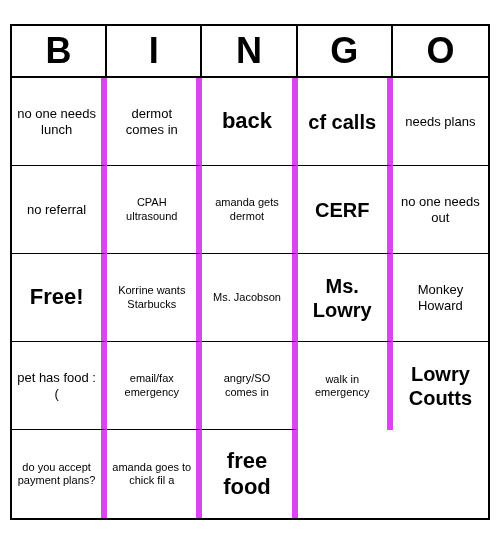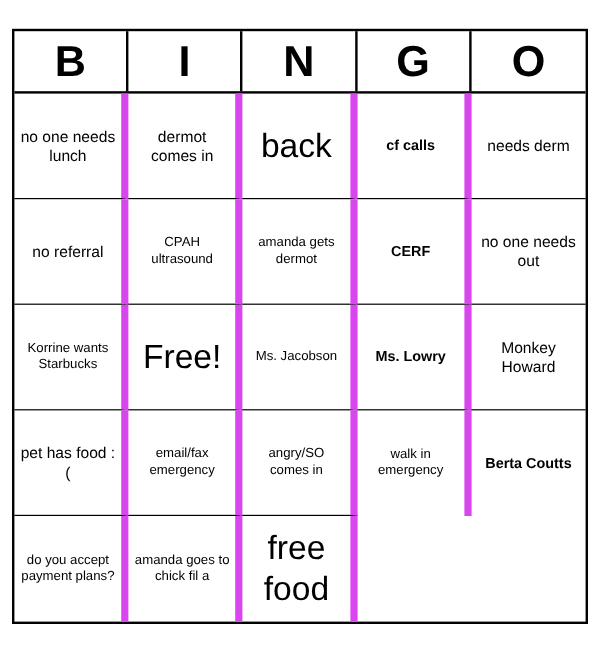--- a/index.html
+++ b/index.html
@@ -53,25 +53,25 @@
       font-size: 13px;
       line-height: 1.2;
     }
     .bingo-cell:nth-child(5n) {
       border-right: none;
     }
     .bingo-cell:nth-last-child(-n+5) {
       border-bottom: none;
     }
     .cell-large {
-      font-size: 28px;
-      font-weight: normal;
+      font-size: 22px;
+      font-weight: bold;
     }
     .cell-medium {
-      font-size: 12px;
+      font-size: 20px;
       font-weight: bold;
     }
     .cell-small {
       font-size: 11px;
     }
   </style>
 </head>
 <body>
 
 <div class="bingo-card">
@@ -80,33 +80,33 @@
       <div class="bingo-header-cell">I</div>
       <div class="bingo-header-cell">N</div>
       <div class="bingo-header-cell">G</div>
       <div class="bingo-header-cell">O</div>
     </div>
   <div class="bingo-grid">
   <div class="bingo-cell">no one needs lunch</div>
       <div class="bingo-cell">dermot comes in</div>
       <div class="bingo-cell cell-large">back</div>
       <div class="bingo-cell cell-medium">cf calls</div>
-      <div class="bingo-cell">needs derm</div>
+      <div class="bingo-cell">needs plans</div>
       <div class="bingo-cell">no referral</div>
       <div class="bingo-cell cell-small">CPAH ultrasound</div>
       <div class="bingo-cell cell-small">amanda gets dermot</div>
       <div class="bingo-cell cell-medium">CERF</div>
       <div class="bingo-cell">no one needs out</div>
+      <div class="bingo-cell cell-large">Free!</div>
       <div class="bingo-cell cell-small">Korrine wants Starbucks</div>
-      <div class="bingo-cell cell-large">Free!</div>
       <div class="bingo-cell cell-small">Ms. Jacobson</div>
       <div class="bingo-cell cell-medium">Ms. Lowry</div>
       <div class="bingo-cell">Monkey Howard</div>
       <div class="bingo-cell">pet has food :(</div>
       <div class="bingo-cell cell-small">email/fax emergency</div>
       <div class="bingo-cell cell-small">angry/SO comes in</div>
       <div class="bingo-cell cell-small">walk in emergency</div>
-      <div class="bingo-cell cell-medium">Berta Coutts</div>
+      <div class="bingo-cell cell-medium">Lowry Coutts</div>
       <div class="bingo-cell cell-small">do you accept payment plans?</div>
       <div class="bingo-cell cell-small">amanda goes to chick fil a</div>
       <div class="bingo-cell cell-large">free food</div>
     </div>
 </div>
 
 </body></html>

